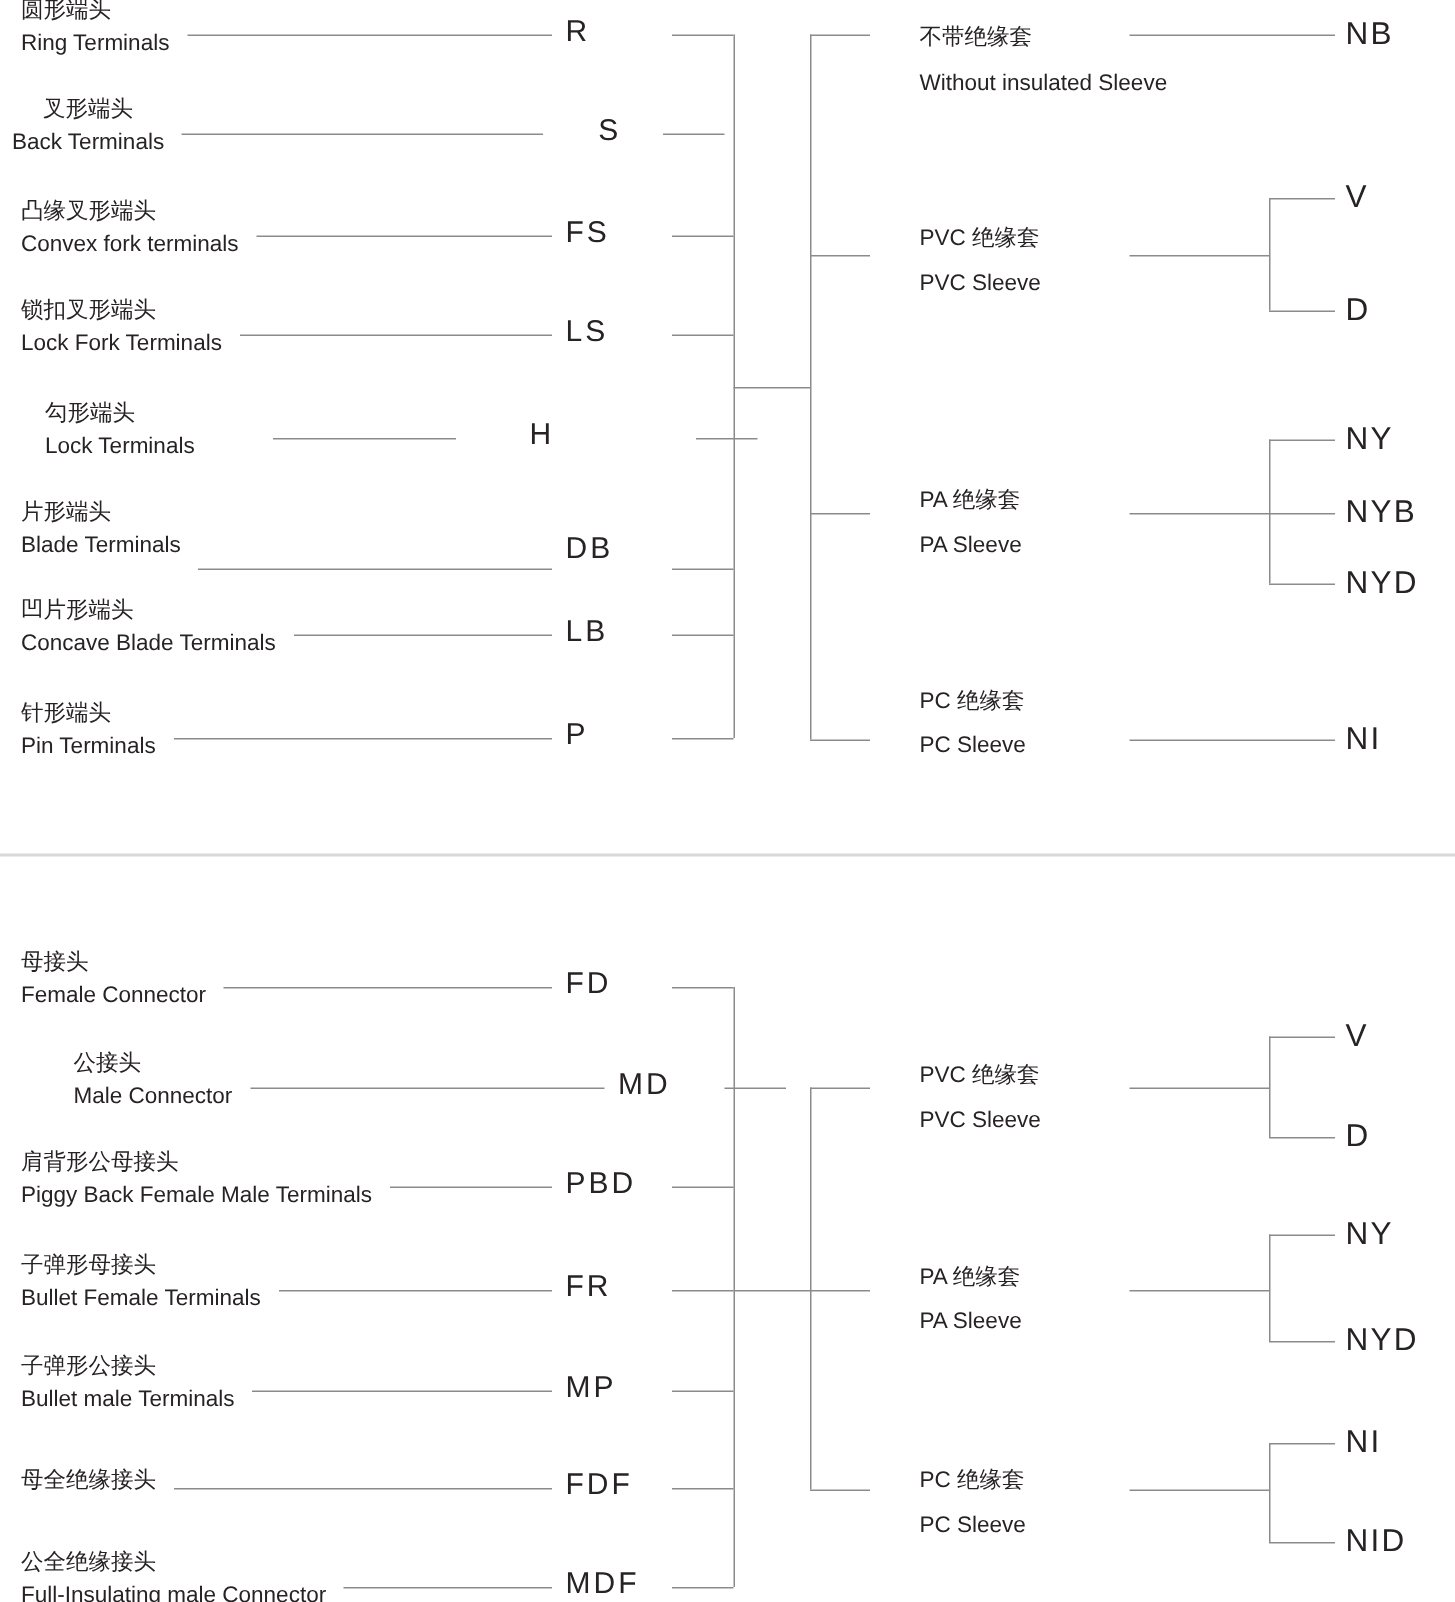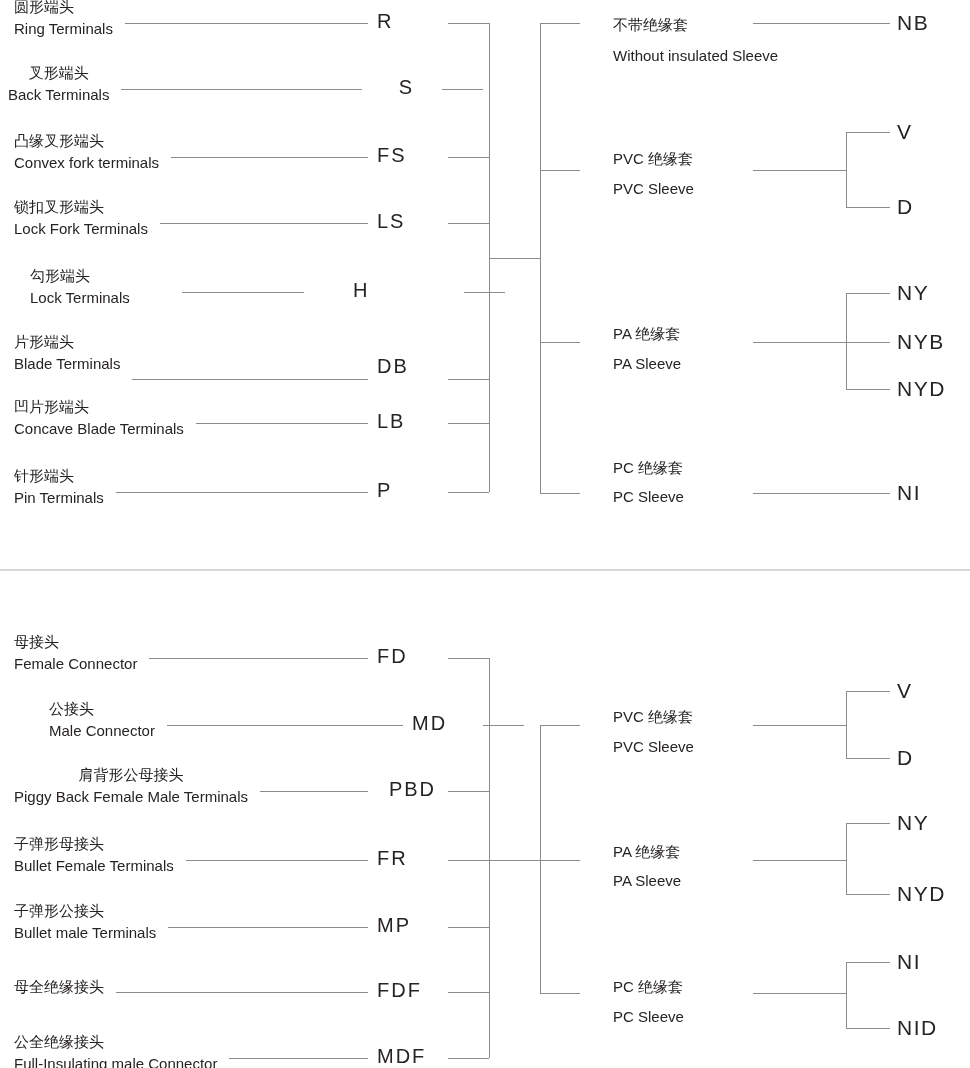--- a/index.html
+++ b/index.html
@@ -137,21 +137,21 @@
     </div>
     <div class="term-row" style="left: 14px; top: 703px; width: 475px; margin-left: 35px;">
       <div class="term-label">
         <div>公接头</div>
         <div>Male Connector</div>
       </div>
       <div class="term-line"></div>
       <div class="term-code">MD</div>
       <div class="term-stub"></div>
     </div>
-    <div class="term-row" style="left: 14px; top: 769px; width: 475px; text-align: center;">
+    <div class="term-row" style="left: 14px; top: 769px; width: 475px;">
       <div class="term-label">
         <div>肩背形公母接头</div>
         <div>Piggy Back Female Male Terminals</div>
       </div>
       <div class="term-line"></div>
       <div class="term-code">PBD</div>
       <div class="term-stub"></div>
     </div>
     <div class="term-row" style="left: 14px; top: 838px; width: 475px;">
       <div class="term-label">

